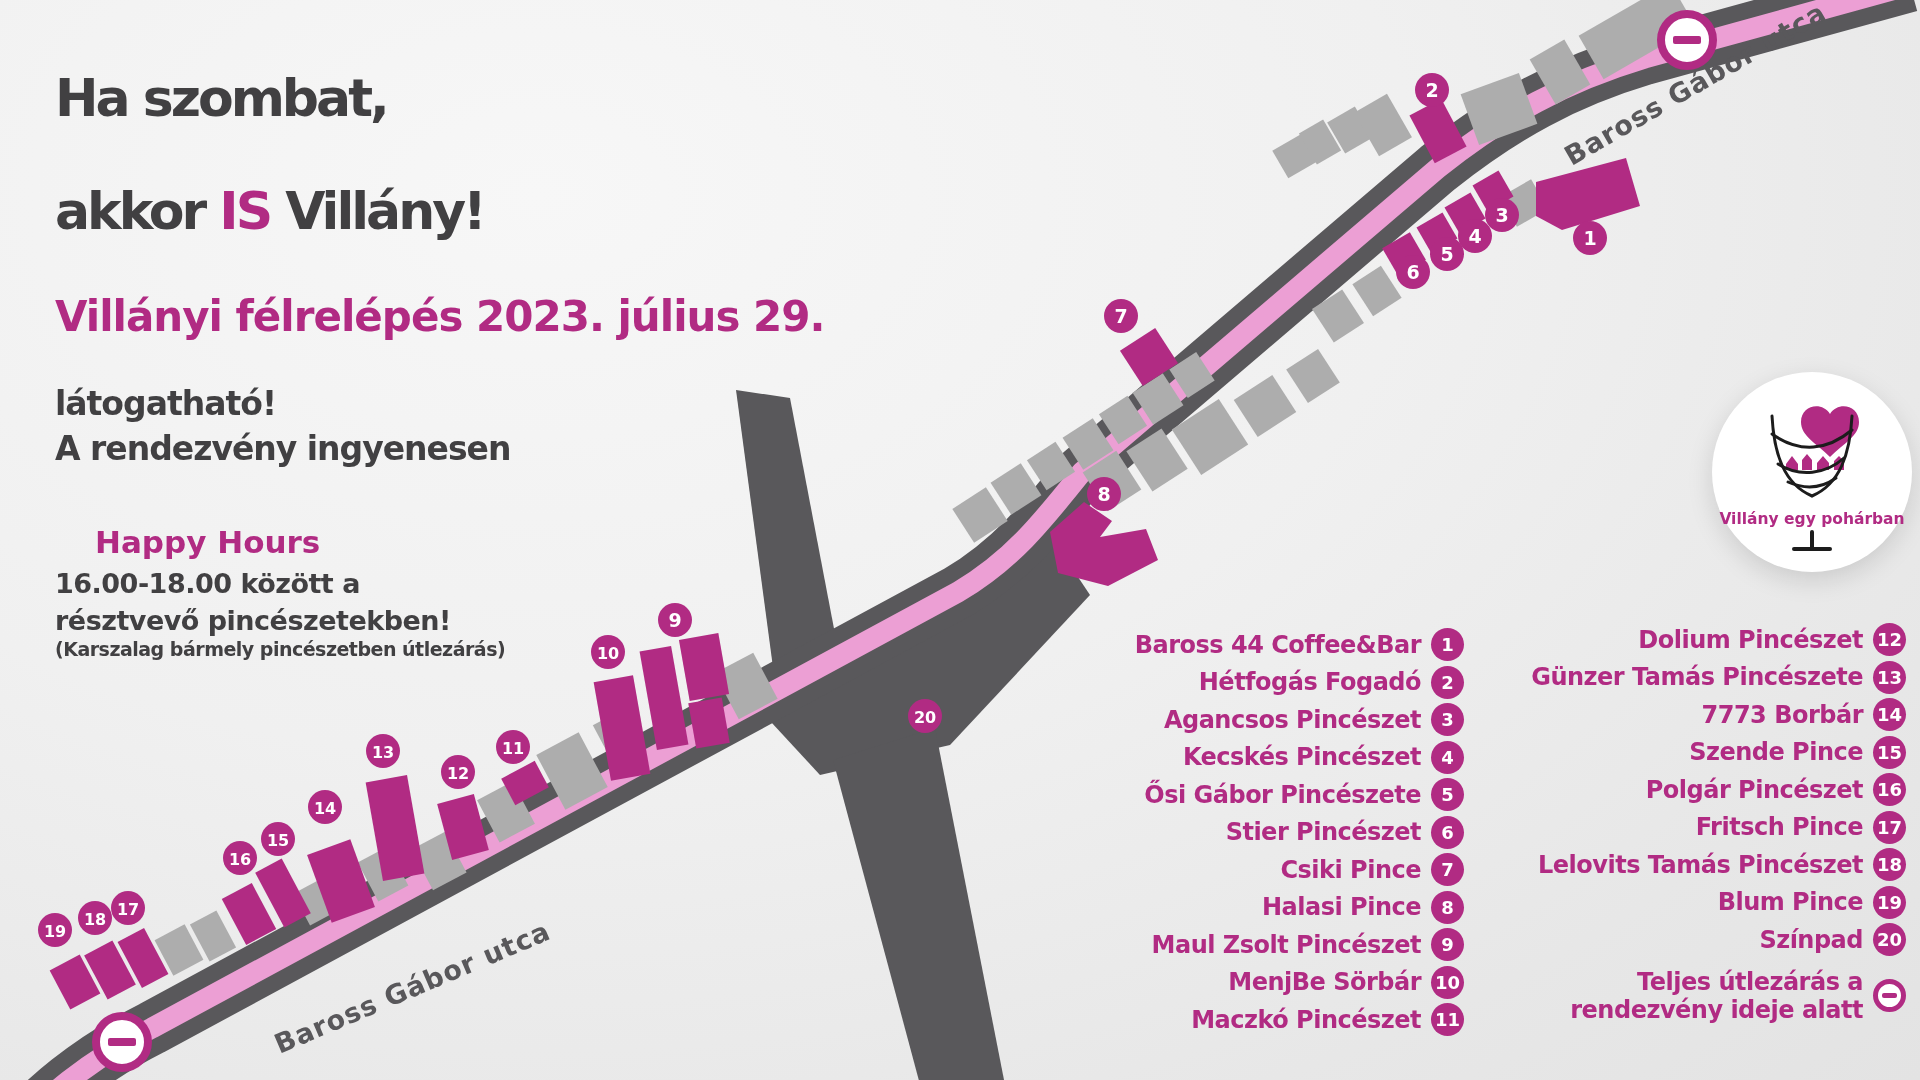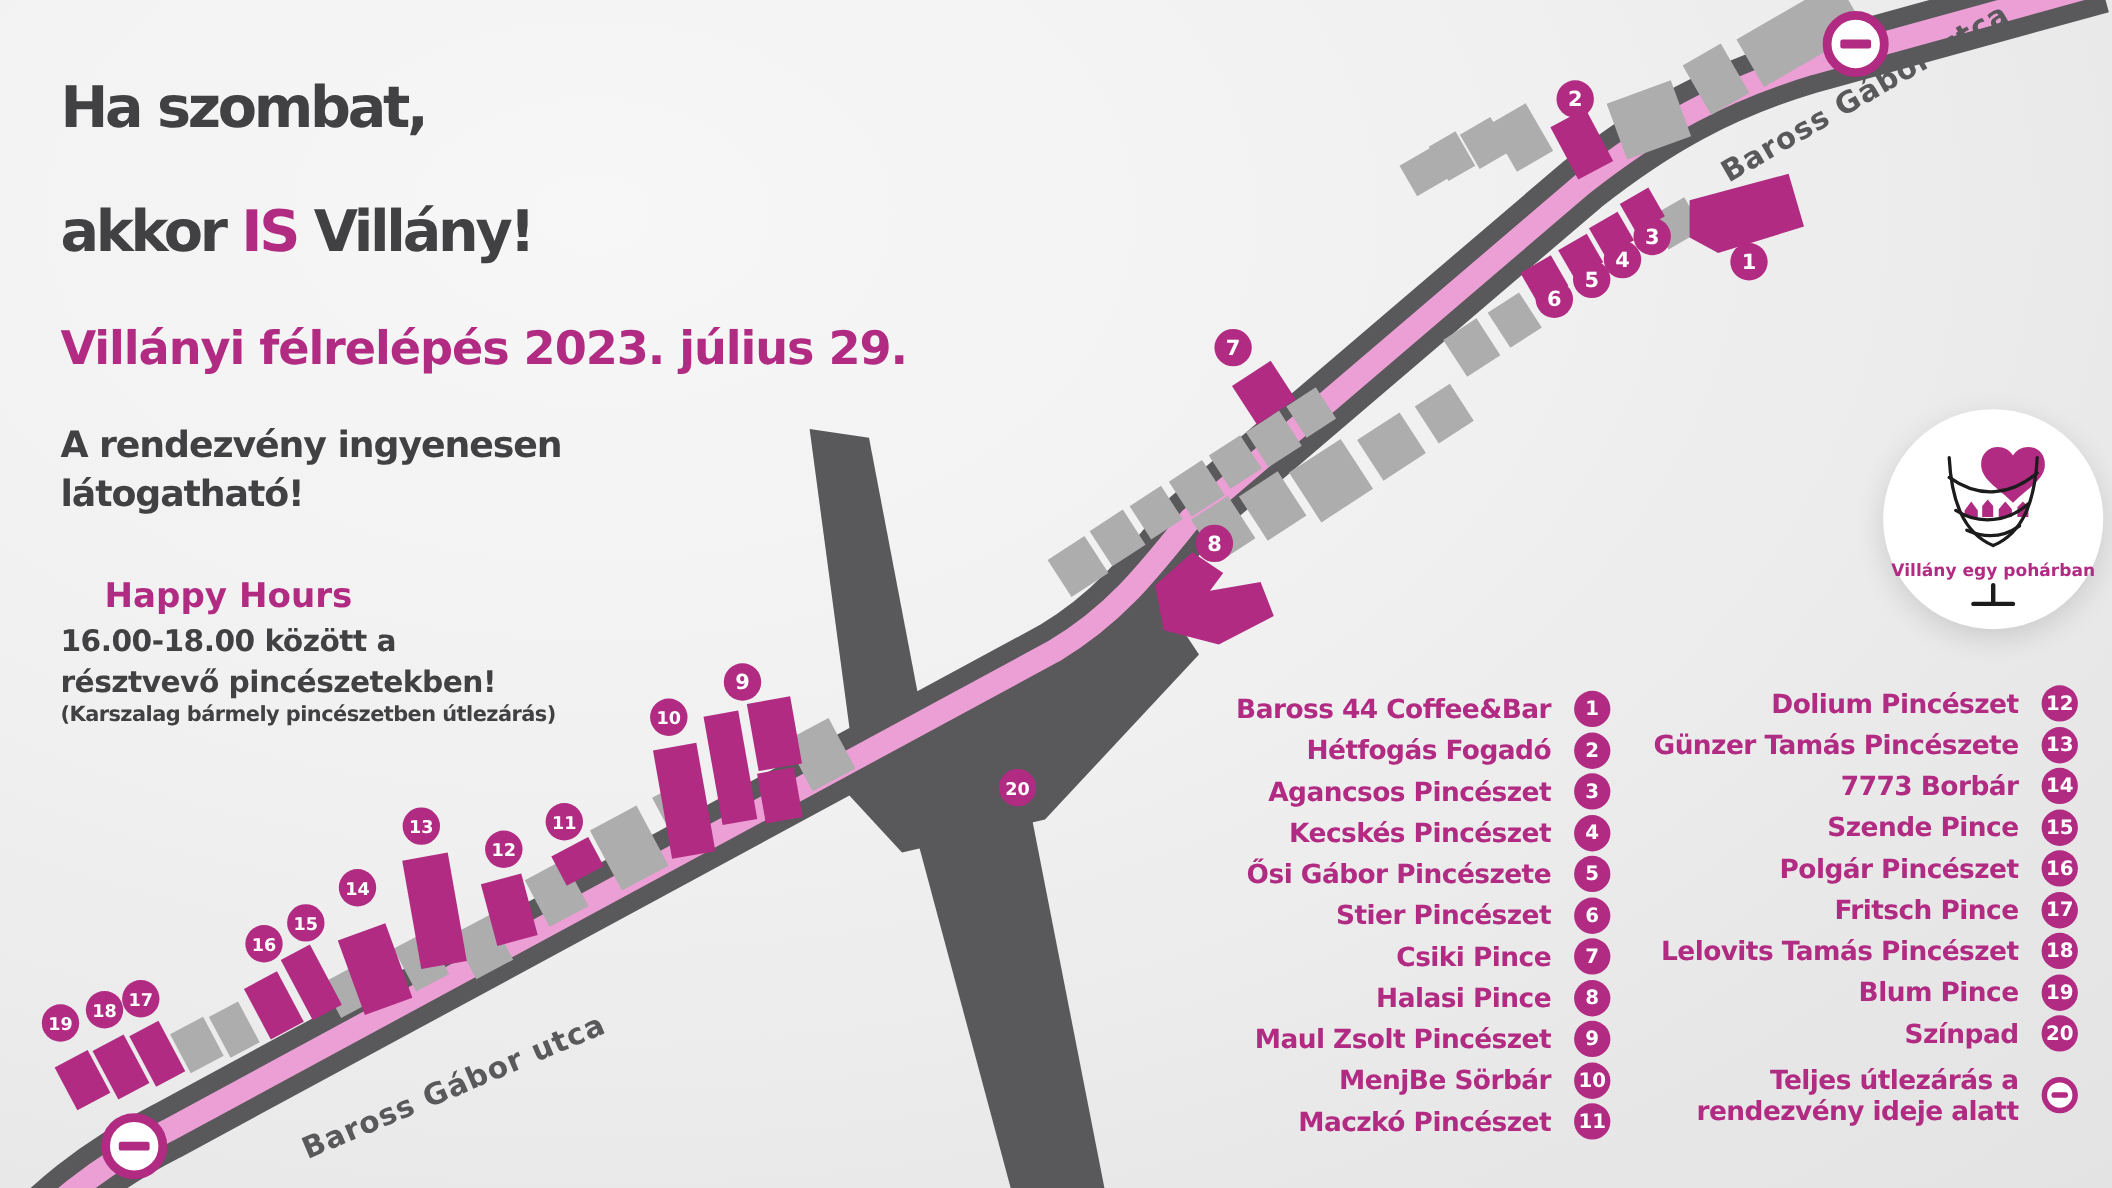--- a/index.html
+++ b/index.html
@@ -25,24 +25,24 @@
   .free{
     left:55px;top:381px;font-size:33px;line-height:45px;color:#414042;letter-spacing:-1px;
   }
   .hh-head{left:55px;top:524px;font-size:31px;color:#b12b83;margin-left:40px;}
   .hh-body{left:55px;top:565px;font-size:27px;line-height:37px;color:#414042;letter-spacing:-0.5px;}
   .hh-note{left:55px;top:638px;font-size:19px;color:#414042;letter-spacing:-0.5px;}
 
   
   .legend-col{position:absolute;display:flex;flex-direction:column;}
   .legend-col1{top:626px;right:456px;}
-  .legend-col2{top:621px;right:31px;margin-left:35px;}
+  .legend-col2{top:621px;right:14px;margin-left:35px;}
   .legend-row{
     display:flex;justify-content:flex-end;align-items:center;
-    gap:21px;height:37.5px;white-space:nowrap;
+    gap:10px;height:37.5px;white-space:nowrap;
   }
   .legend-label{
     font-weight:700;font-size:24px;color:#b12b83;letter-spacing:-0.5px;text-align:right;
   }
   .legend-badge{
     width:33px;height:33px;border-radius:50%;background:#b12b83;flex:0 0 auto;
     color:#fff;font-weight:700;font-size:18px;display:flex;align-items:center;justify-content:center;
   }
   .closure-row{height:auto;margin-top:9px;}
   .closure-label{line-height:28px;}
@@ -238,22 +238,22 @@
   </svg>
 
   <div class="txt title">
     <div>Ha szombat,</div>
     <div><span>akkor </span><span class="accent">IS</span><span> Villány!</span></div>
   </div>
 
   <div class="txt subtitle">Villányi félrelépés 2023. július 29.</div>
 
   <div class="txt free">
+    <div>látogatható!</div>
     <div>A rendezvény ingyenesen</div>
-    <div>látogatható!</div>
   </div>
 
   <div class="txt hh-head">Happy Hours</div>
   <div class="txt hh-body">
     <div>16.00-18.00 között a</div>
     <div>résztvevő pincészetekben!</div>
   </div>
   <div class="txt hh-note">(Karszalag bármely pincészetben útlezárás)</div>
 
   <div class="legend-col legend-col1">

